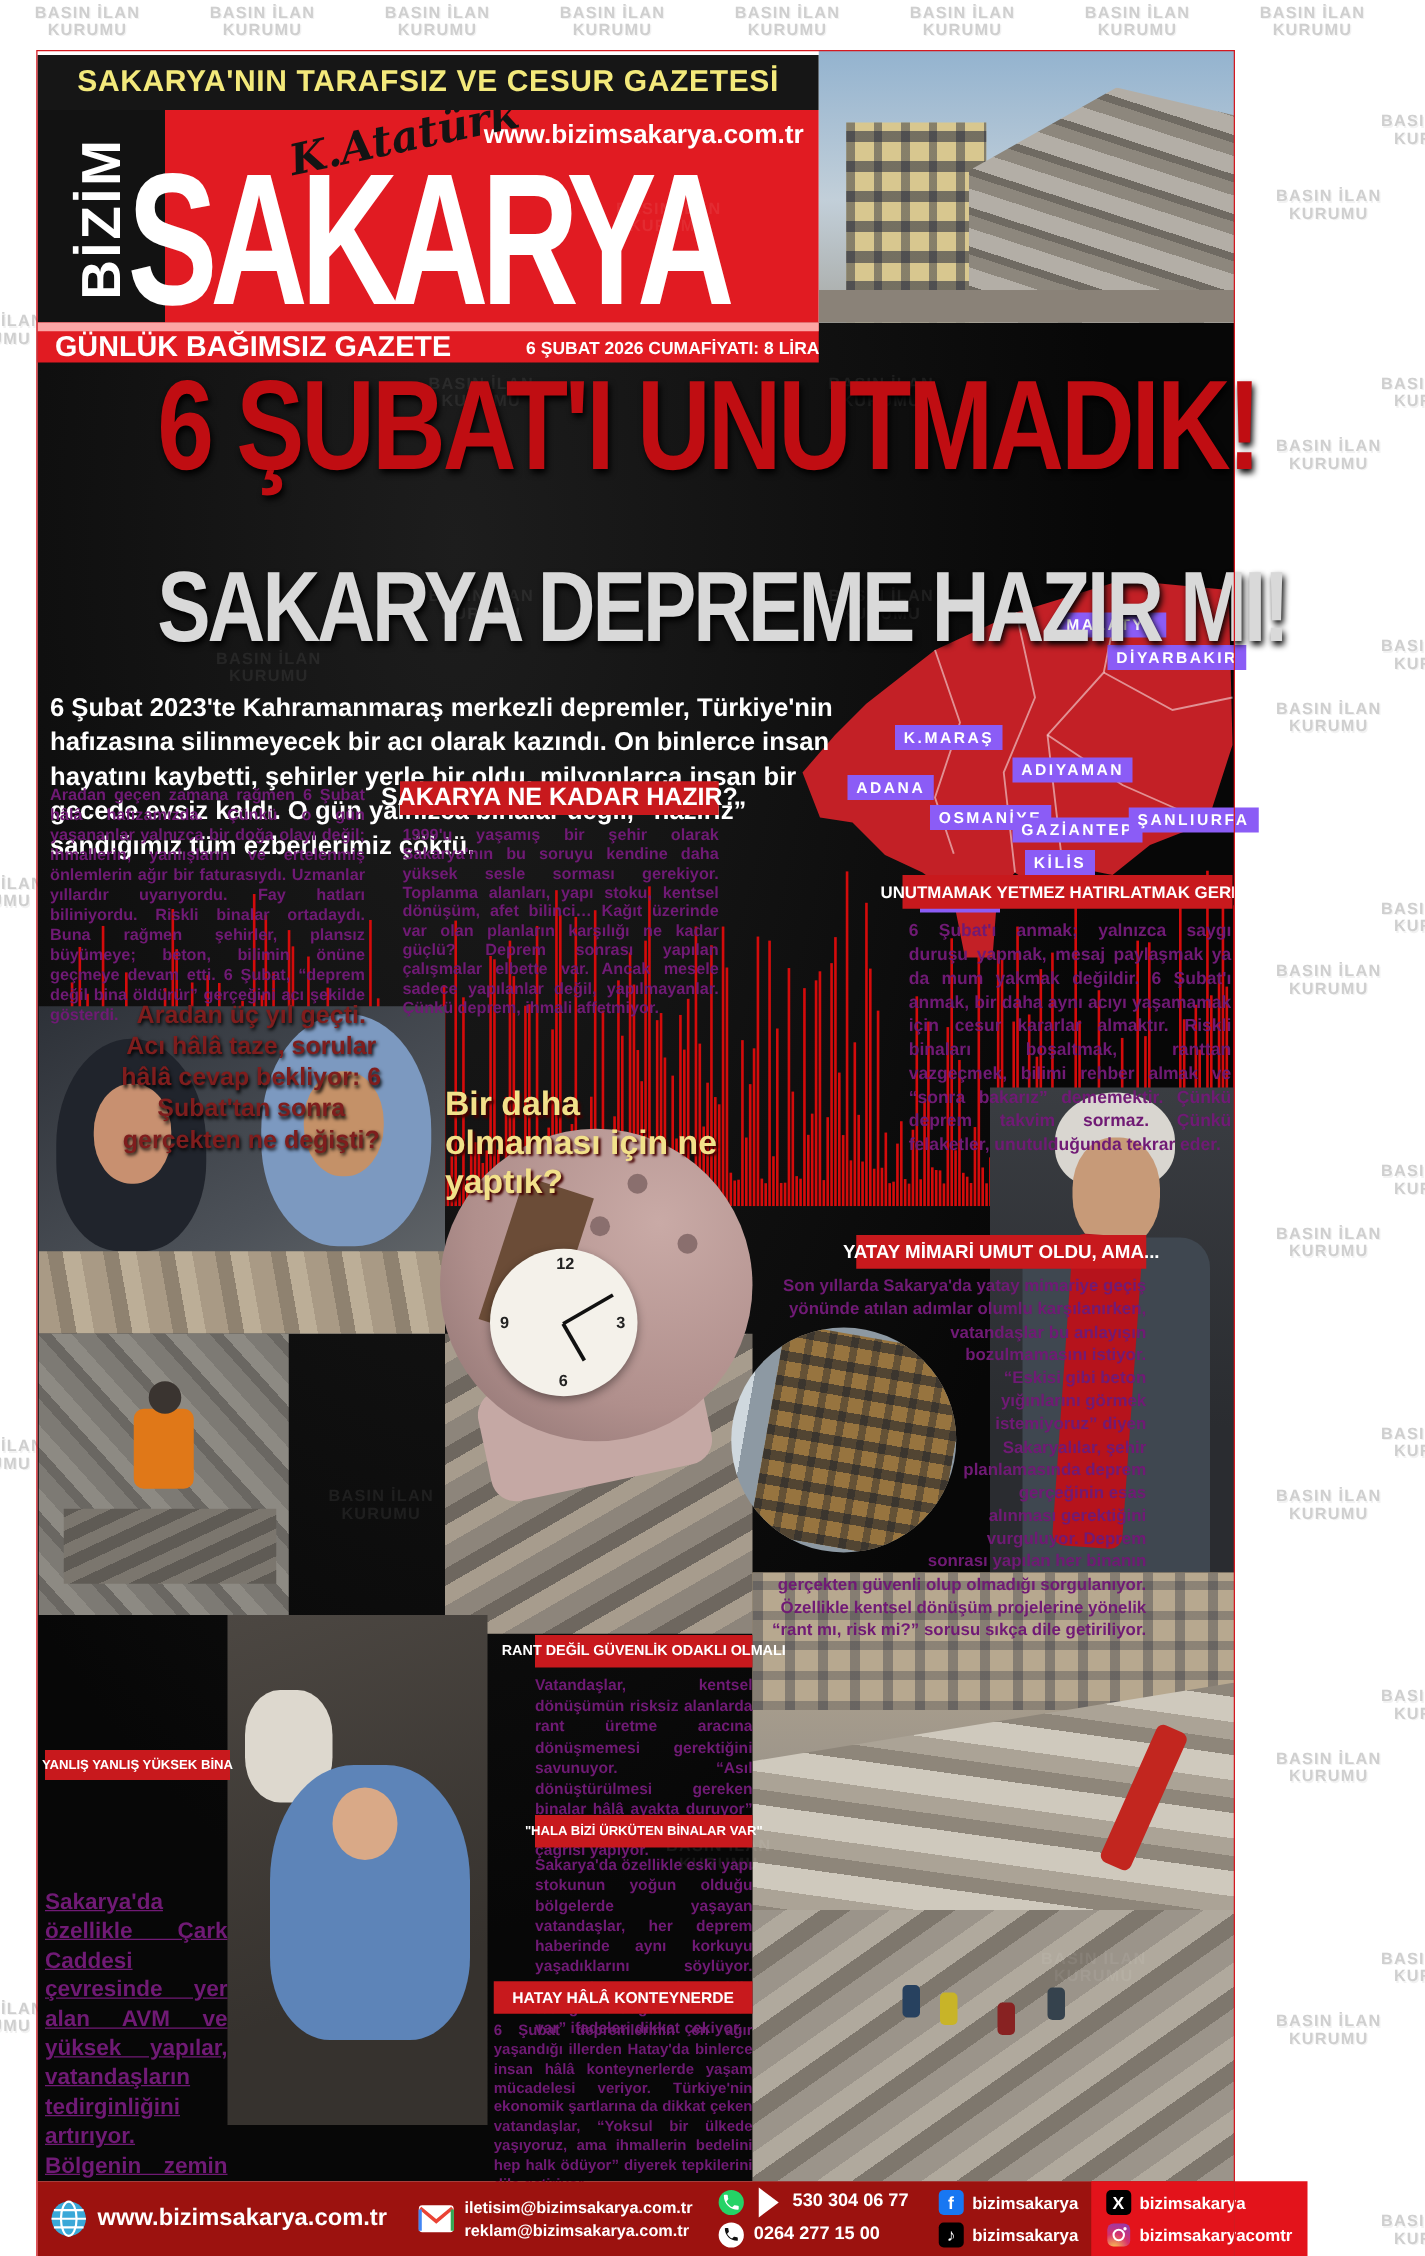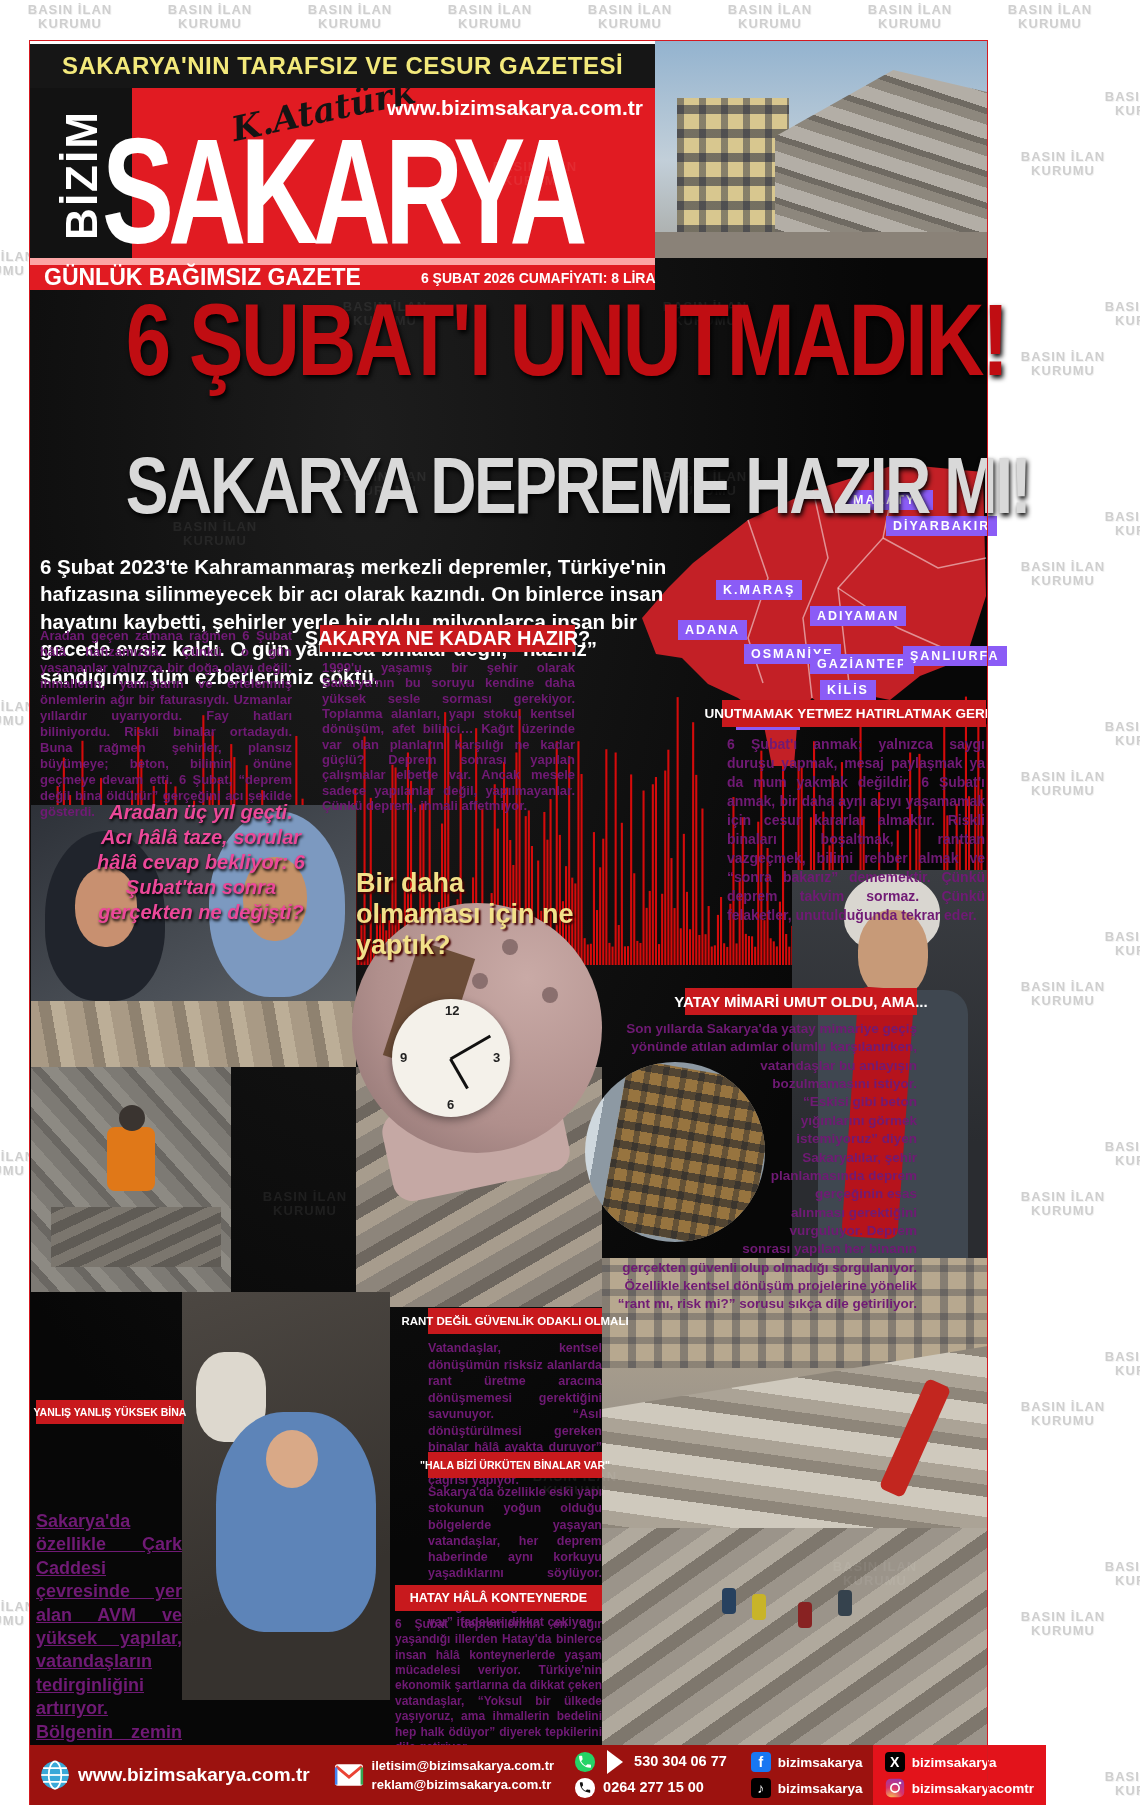--- a/index.html
+++ b/index.html
@@ -40,21 +40,21 @@
   #lead{left:40px;top:553px;width:628px;color:#fff;font-weight:bold;font-size:20.5px;line-height:1.34;z-index:4;text-align:left;}
   
   .art{color:#701a75;font-weight:bold;z-index:4;text-align:justify;}
   #art-memory{left:40px;top:628px;width:252px;font-size:13px;line-height:1.23;}
   .sec-bar{background:#c8191d;color:#fff;font-weight:900;display:flex;align-items:center;justify-content:center;
            z-index:5;white-space:nowrap;}
   #bar-hazir{left:320px;top:625px;width:255px;height:27px;font-size:20px;}
   #art-hazir{left:322px;top:660px;width:253px;font-size:13px;line-height:1.18;}
   #bar-unutmamak{left:722px;top:700px;width:264px;height:27px;font-size:13.5px;}
   #art-unutmamak{left:727px;top:735px;width:258px;font-size:14px;line-height:1.36;}
-  #quote{left:92px;top:800px;width:218px;text-align:center;color:#ec4899;font-weight:900;font-size:20px;line-height:1.25;z-index:5;text-shadow:1px 2px 3px #000;font-style:italic;}
+  #quote{left:92px;top:800px;width:218px;text-align:center;color:#7f1d1d;font-weight:900;font-size:20px;line-height:1.25;z-index:5;text-shadow:1px 2px 3px #000;}
   #question{left:356px;top:868px;width:230px;color:#f2e18a;font-weight:900;font-size:27px;line-height:1.15;z-index:5;text-shadow:2px 2px 2px #400;}
   
   #map{left:598px;top:448px;width:390px;height:320px;z-index:3;}
   .chip{position:absolute;background:#8b5cf6;color:#fff;font-weight:900;font-size:12.5px;letter-spacing:2px;
         padding:3px 7px;z-index:4;white-space:nowrap;}
   
   #seismo{left:38px;top:688px;width:950px;height:277px;z-index:2;}
   
   .photo{z-index:3;overflow:hidden;}
   #photo-topright{left:655px;top:40px;width:333px;height:218px;background:linear-gradient(180deg,#93b3cf,#c2cfd9 55%,#a7a8a3);z-index:3;}

